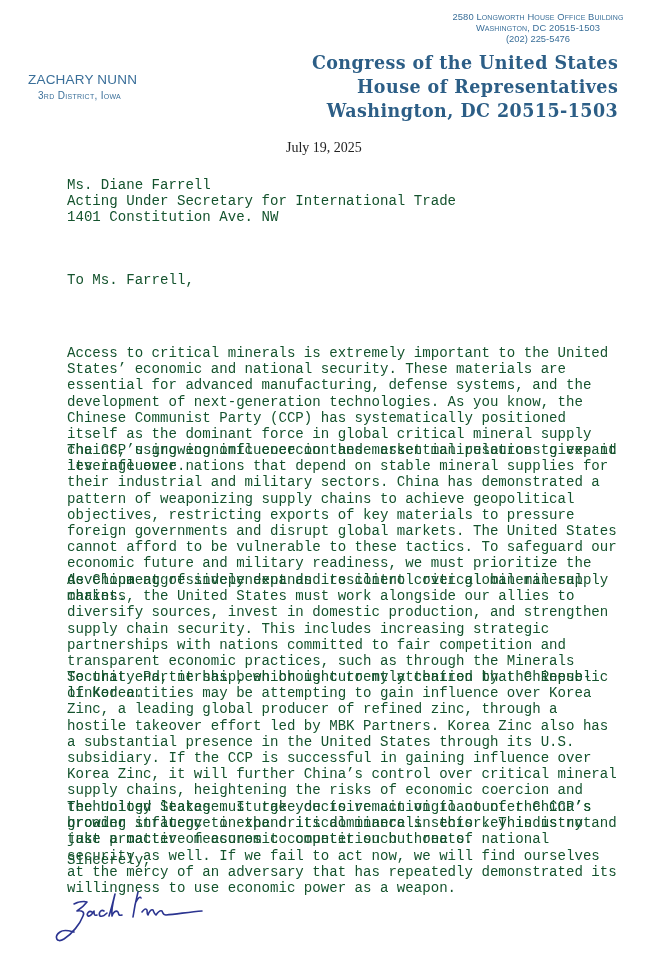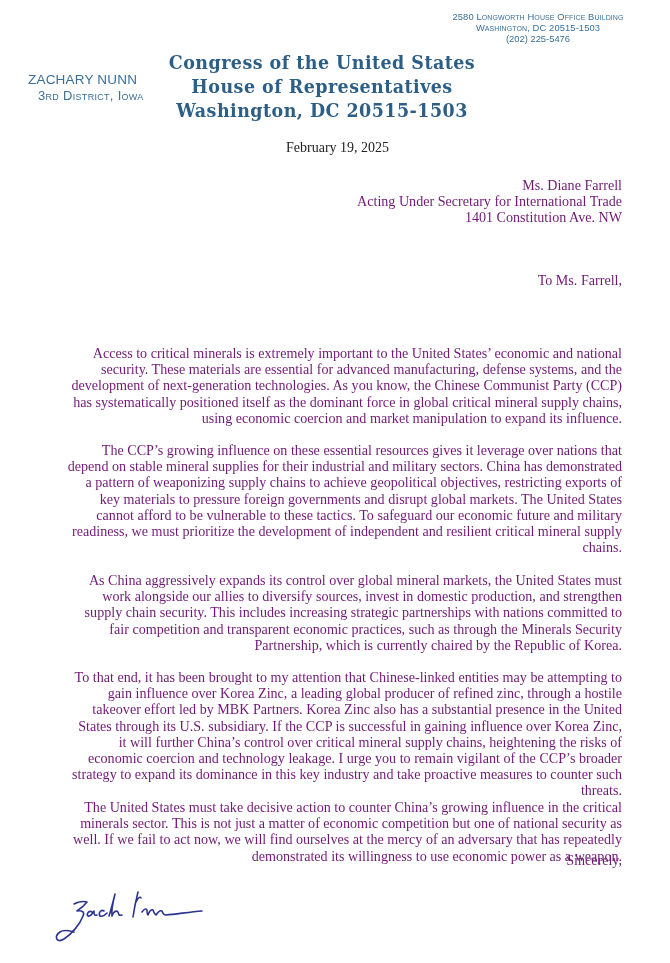--- a/index.html
+++ b/index.html
@@ -1,31 +1,31 @@
 <!DOCTYPE html>
 <html><head>
 <meta charset="utf-8">
 <style>
   html, body { margin: 0; padding: 0; background: #ffffff; }
   body { width: 670px; height: 963px; position: relative; overflow: hidden; }
   .page { position: absolute; left: 0; top: 0; width: 670px; height: 963px; background: #ffffff; }
 
   .member-block { position: absolute; left: 28px; top: 24px; width: 200px; margin-top: 48px; }
   .member-name { font-family: "Liberation Sans", sans-serif; font-size: 13.5px; color: #3a6f99; letter-spacing: 0.2px; line-height: 16px; }
-  .member-district { font-family: "Liberation Sans", sans-serif; font-size: 13px; color: #3a6f99; font-variant: small-caps; text-transform: none; margin-left: 10px; margin-top: 3px; line-height: 10px; letter-spacing: 0.3px; }
+  .member-district { font-family: "Liberation Sans", sans-serif; font-size: 10px; color: #3a6f99; font-variant: small-caps; text-transform: none; margin-left: 10px; margin-top: 3px; line-height: 10px; letter-spacing: 0.3px; }
 
   .office-block { position: absolute; right: 12px; top: 11px; width: 240px; text-align: center; font-family: "Liberation Sans", sans-serif; color: #3a6f99; font-size: 9.4px; line-height: 11px; }
   .office-line.sc { font-variant: small-caps; letter-spacing: 0.1px; }
 
-  .heading-block { position: absolute; left: 0; top: 50px; width: 644px; text-align: center; font-family: "DejaVu Serif", serif; color: #2c5e86; }
+  .heading-block { position: absolute; left: 0; top: 50px; width: 644px; text-align: right; font-family: "DejaVu Serif", serif; color: #2c5e86; }
   .heading-line { font-size: 19px; line-height: 24px; font-weight: bold; letter-spacing: 0.5px; transform: scaleX(0.92); }
 
   .date { position: absolute; left: 286px; top: 140px; font-family: "Liberation Serif", serif; font-size: 14px; color: #222; }
 
-  .letter { position: absolute; left: 67px; width: 555px; font-family: Liberation Serif, serif; font-size: 14.1px; color: #701a75; line-height: 16.2px; text-align: right; }
+  .letter { position: absolute; left: 67px; width: 555px; font-family: Liberation Mono, monospace; font-size: 14.1px; color: #14532d; line-height: 16.2px; }
   .address { top: 177px; }
   .address div { white-space: nowrap; }
   .salutation { top: 272px; }
   .para { white-space: normal; margin-top: 29px; }
   .p1 { top: 316px; }
   .p2 { top: 413px; }
   .p3 { top: 543px; }
   .p4 { top: 640px; }
   .p5 { top: 770px; }
   .closing { top: 852px; }
@@ -48,21 +48,21 @@
     <div class="office-line sc">Washington, DC 20515-1503</div>
     <div class="office-line">(202) 225-5476</div>
   </div>
 
   <div class="heading-block">
     <div class="heading-line">Congress of the United States</div>
     <div class="heading-line">House of Representatives</div>
     <div class="heading-line">Washington, DC 20515-1503</div>
   </div>
 
-  <div class="date">February 19, 2025</div>
+  <div class="date">July 19, 2025</div>
 
   <div class="letter address">
     <div>Ms. Diane Farrell</div>
     <div>Acting Under Secretary for International Trade</div>
     <div>1401 Constitution Ave. NW</div>
   </div>
 
   <div class="letter salutation">To Ms. Farrell,</div>
 
   <div class="letter para p1">Access to critical minerals is extremely important to the United States’ economic and national security. These materials are essential for advanced manufacturing, defense systems, and the development of next-generation technologies. As you know, the Chinese Communist Party (CCP) has systematically positioned itself as the dominant force in global critical mineral supply chains, using economic coercion and market manipulation to expand its influence.</div>

